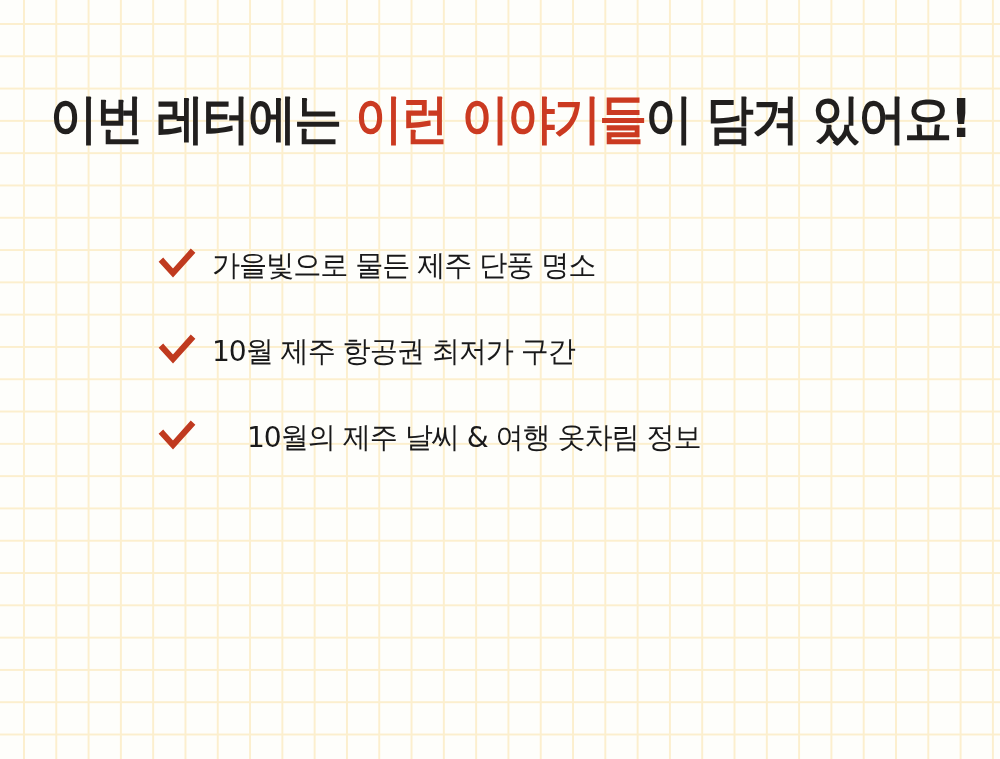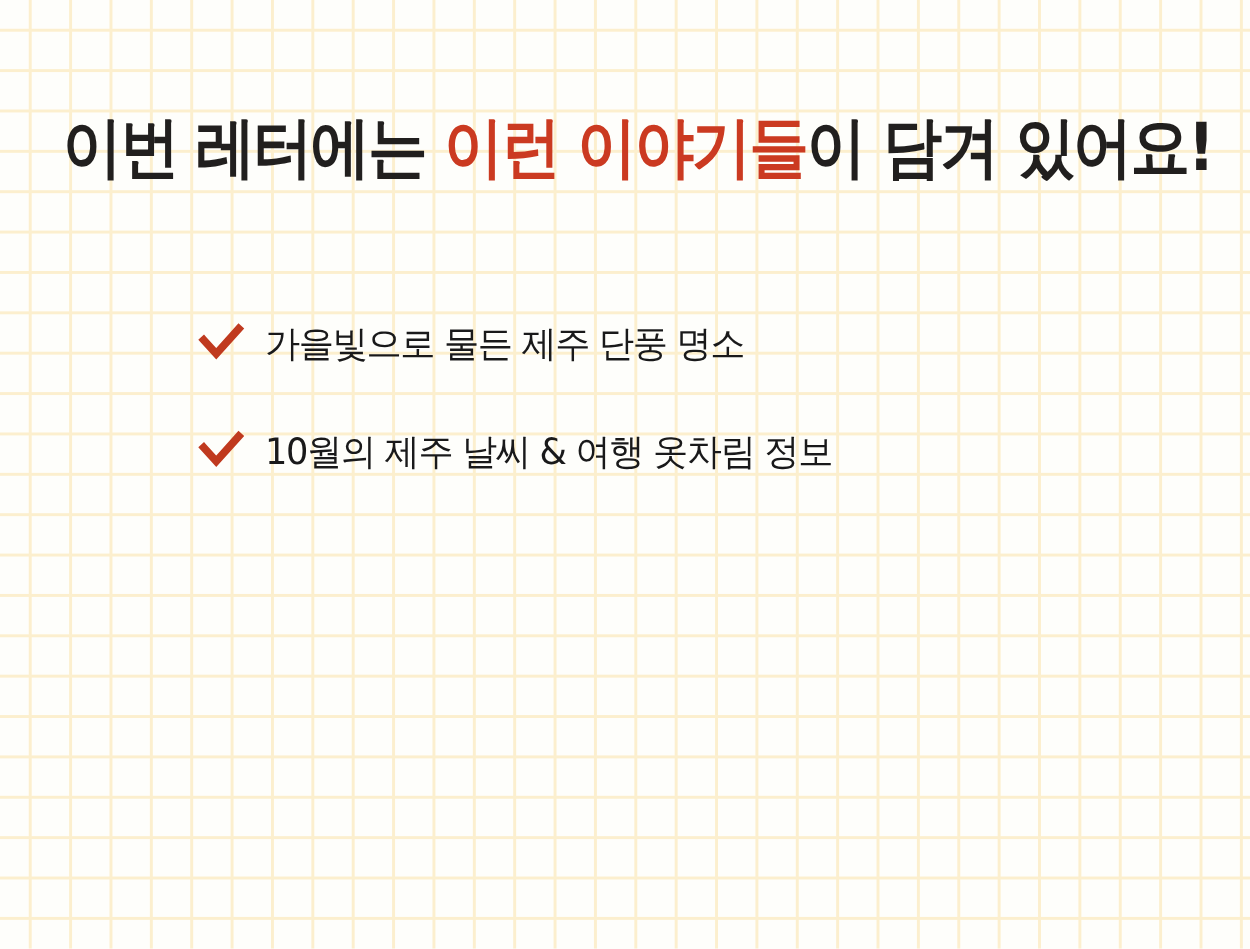--- a/index.html
+++ b/index.html
@@ -60,25 +60,25 @@
   
   #checklist {
     position:absolute;
     left:158px;
     top:236px;
     width:800px;
   }
 
   .check-row {
     display:flex;
-    align-items:flex-end;
+    align-items:center;
     height:58px;
     margin-bottom:28px;
   }
-  .check-row:last-child { margin-bottom:0; }
+  .check-row:last-child { margin-bottom:0;gap:35px; }
 
   .check-mark {
     flex:0 0 auto;
     width:38px;
     height:38px;
     margin-right:16px;
     display:block;
   }
 
   .check-label {
@@ -105,20 +105,26 @@
 
   <ul id="checklist" style="list-style:none;">
 
     <li class="check-row">
       <svg class="check-mark" viewBox="0 0 38 38" aria-hidden="true">
         <path d="M5 16 L15 27 L33 7" fill="none" stroke="#C03A1F" stroke-width="6.2" stroke-linecap="square" stroke-linejoin="miter"></path>
       </svg>
       <span class="check-label">가을빛으로 물든 제주 단풍 명소</span>
     </li>
 
+    <li class="check-row">
+      <svg class="check-mark" viewBox="0 0 38 38" aria-hidden="true">
+        <path d="M5 16 L15 27 L33 7" fill="none" stroke="#C03A1F" stroke-width="6.2" stroke-linecap="square" stroke-linejoin="miter"></path>
+      </svg>
+      <span class="check-label">10월 제주 항공권 최저가 구간</span>
+    </li>
 
 
 
     <li class="check-row">
       <svg class="check-mark" viewBox="0 0 38 38" aria-hidden="true">
         <path d="M5 16 L15 27 L33 7" fill="none" stroke="#C03A1F" stroke-width="6.2" stroke-linecap="square" stroke-linejoin="miter"></path>
       </svg>
       <span class="check-label">10월의 제주 날씨 &amp; 여행 옷차림 정보</span>
     </li>
 

